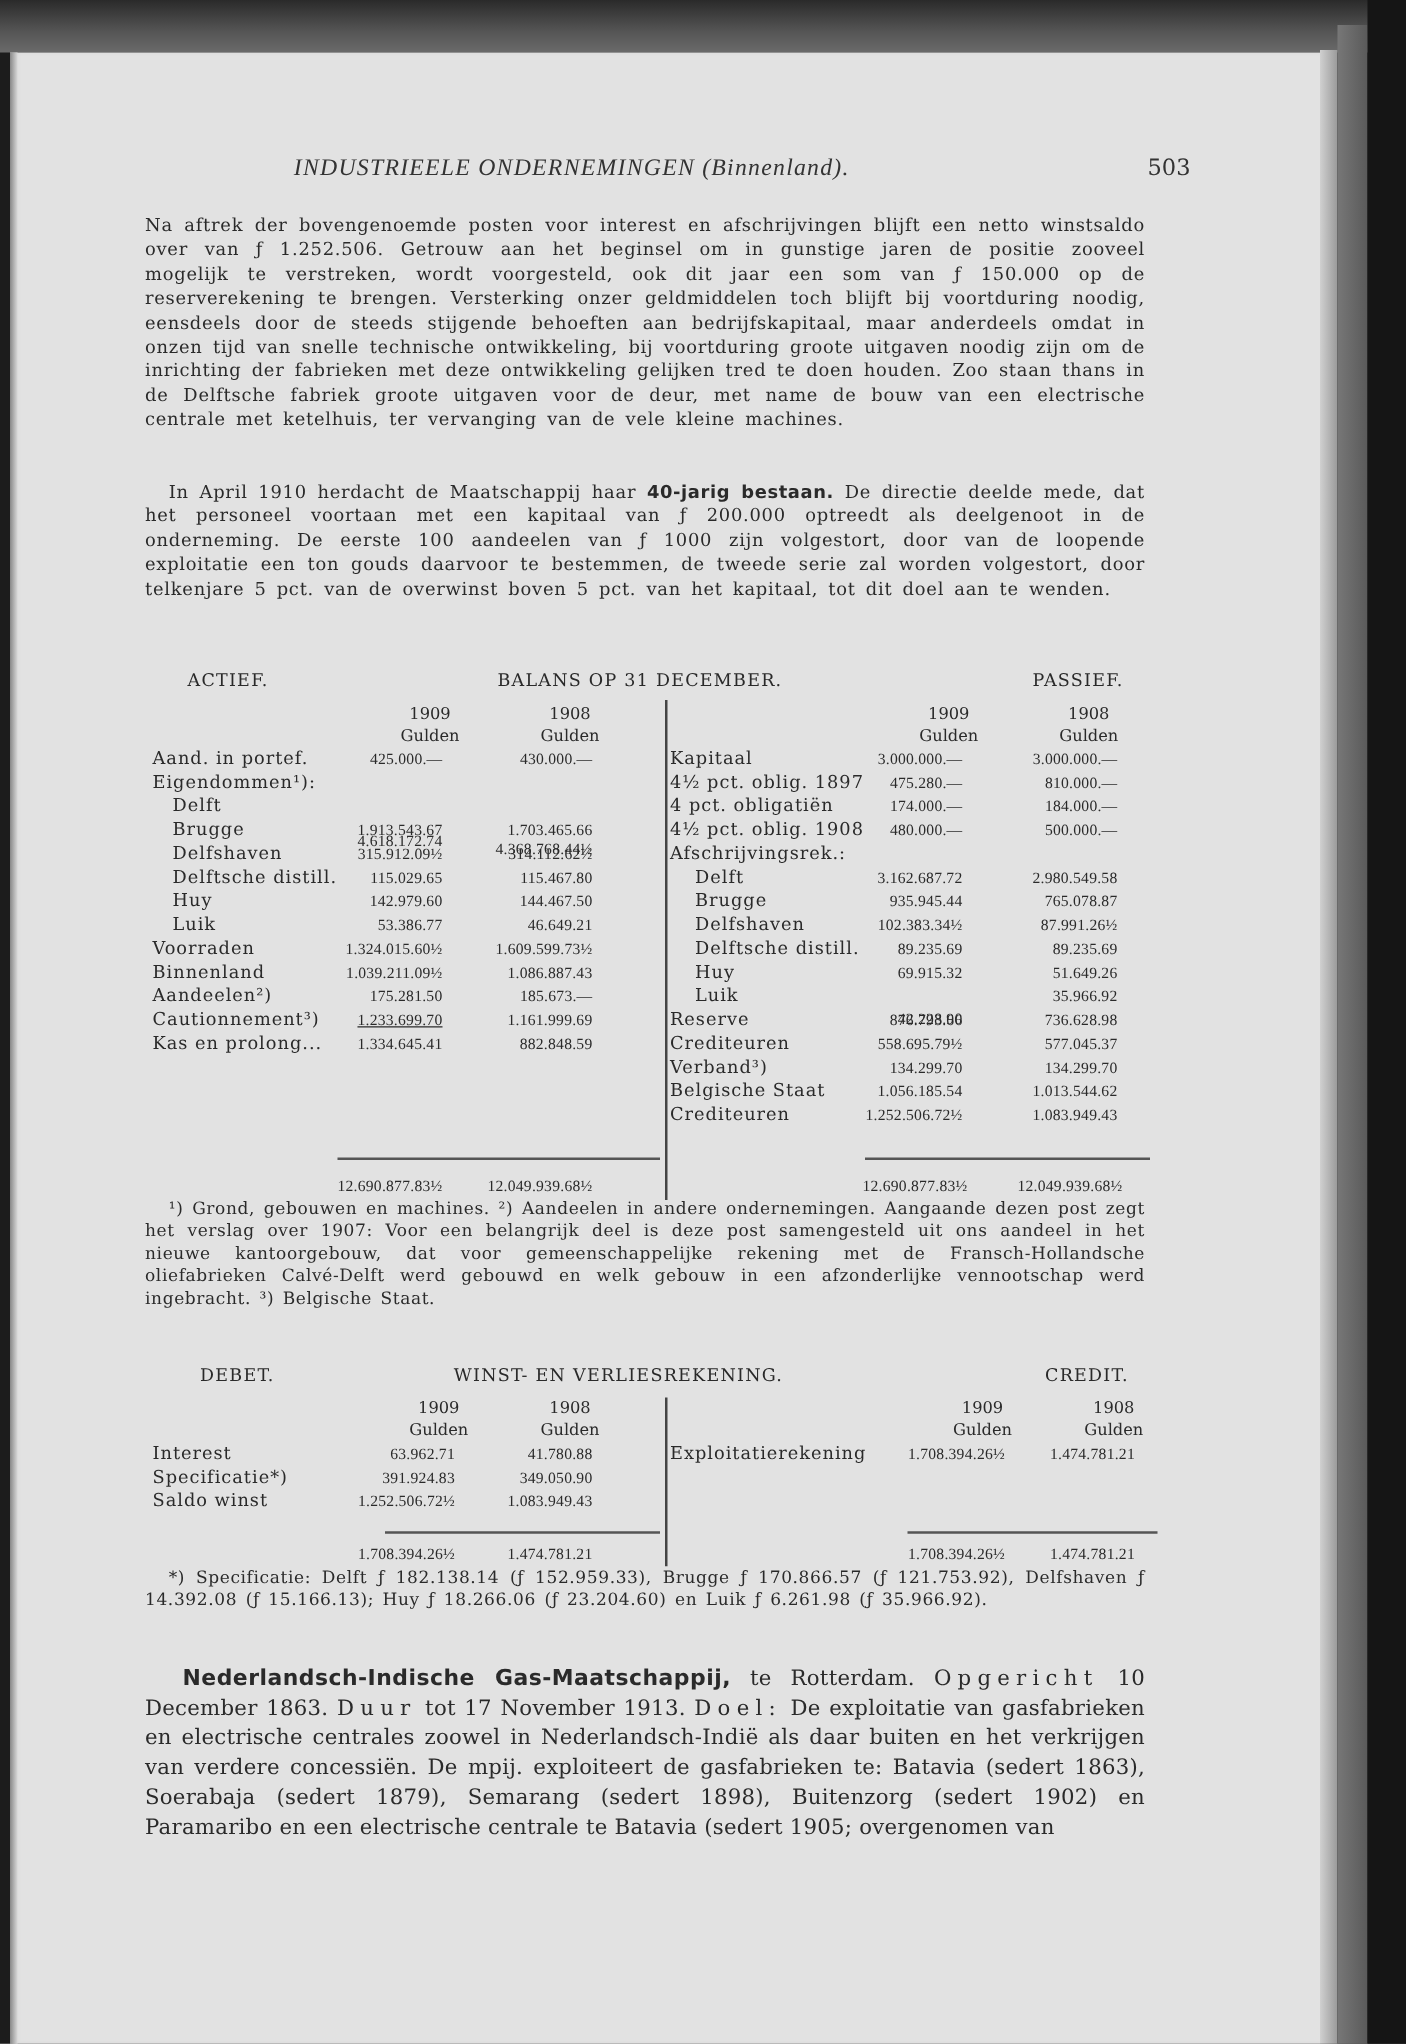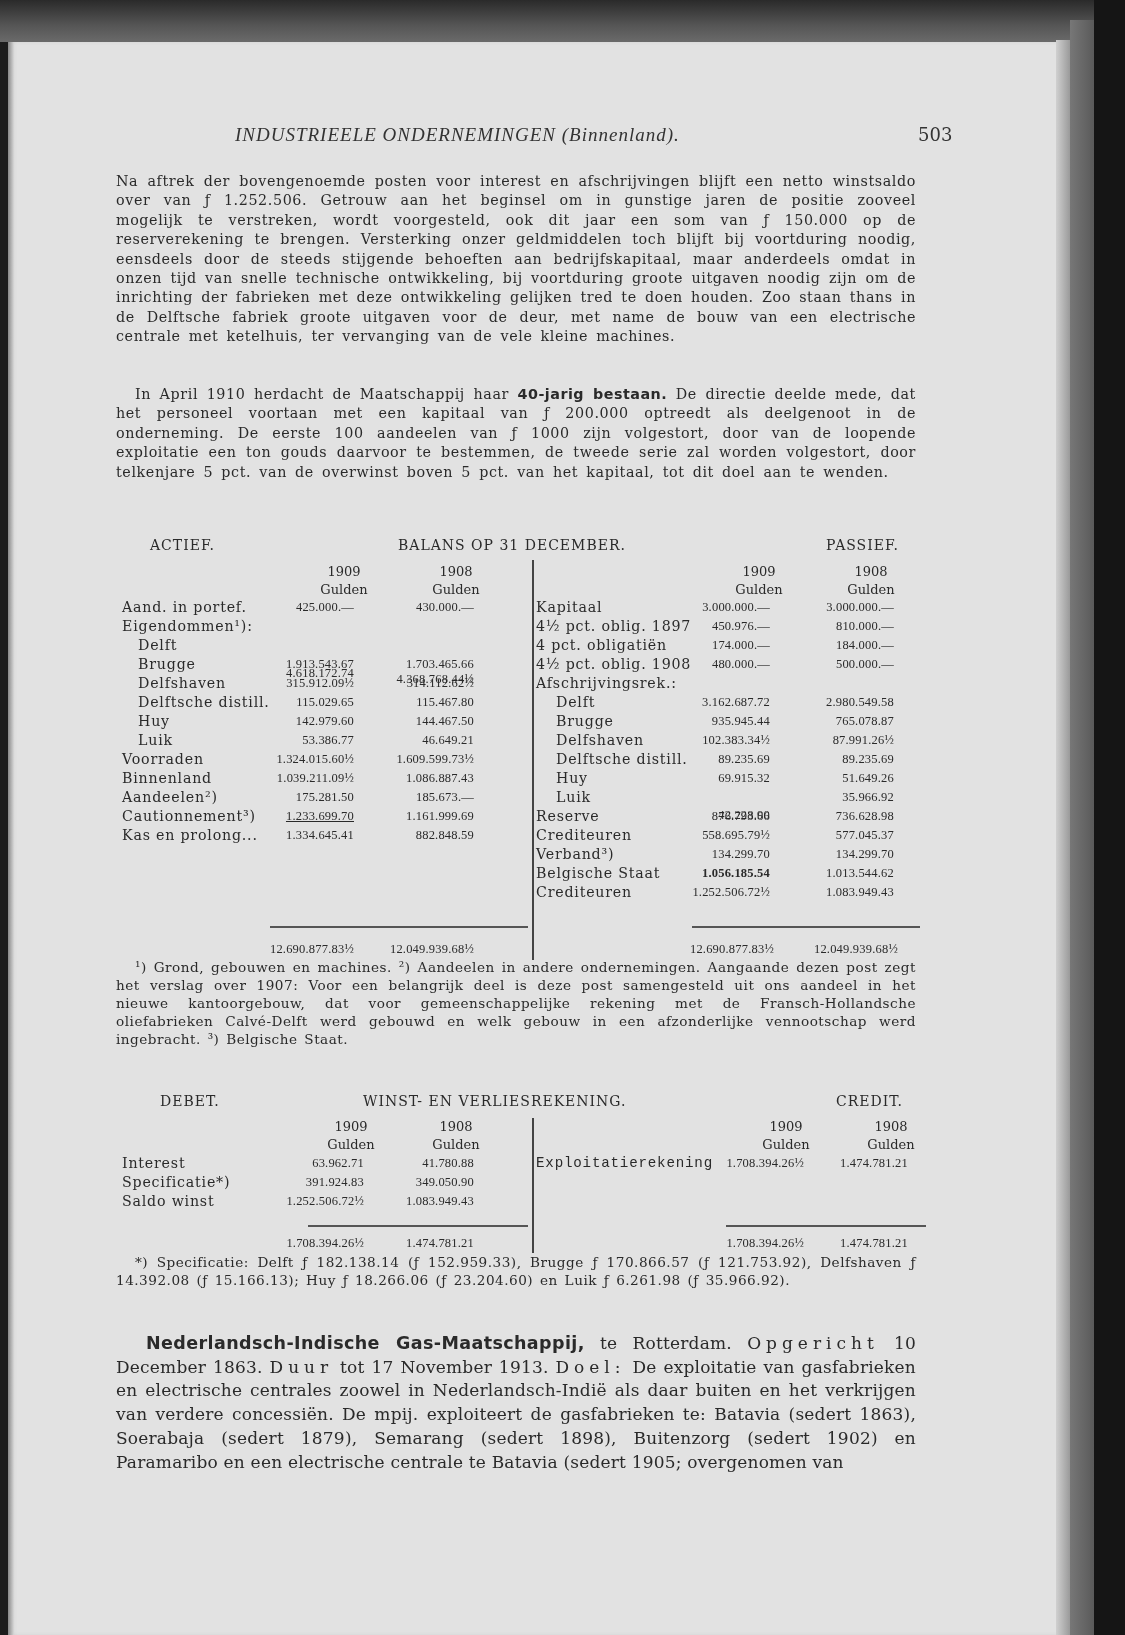--- a/index.html
+++ b/index.html
@@ -150,21 +150,21 @@
 
   <div class="row-label" style="left:122px;top:827px;">Kas en prolong...</div>
   <div class="row-val" style="left:244px;top:828px;">1.334.645.41</div>
   <div class="row-val" style="left:364px;top:828px;">882.848.59</div>
 
   <div class="row-label" style="left:536px;top:599px;">Kapitaal</div>
   <div class="row-val" style="left:660px;top:600px;">3.000.000.—</div>
   <div class="row-val" style="left:784px;top:600px;">3.000.000.—</div>
 
   <div class="row-label" style="left:536px;top:618px;">4½ pct. oblig. 1897</div>
-  <div class="row-val" style="left:660px;top:619px;">450.976.—</div>
+  <div class="row-val" style="left:660px;top:619px;">475.280.—</div>
   <div class="row-val" style="left:784px;top:619px;">810.000.—</div>
 
   <div class="row-label" style="left:536px;top:637px;">4 pct. obligatiën</div>
   <div class="row-val" style="left:660px;top:638px;">174.000.—</div>
   <div class="row-val" style="left:784px;top:638px;">184.000.—</div>
 
   <div class="row-label" style="left:536px;top:656px;">4½ pct. oblig. 1908</div>
   <div class="row-val" style="left:660px;top:657px;">480.000.—</div>
   <div class="row-val" style="left:784px;top:657px;">500.000.—</div>
 
@@ -200,21 +200,21 @@
 
   <div class="row-label" style="left:536px;top:827px;">Crediteuren</div>
   <div class="row-val" style="left:660px;top:828px;">558.695.79½</div>
   <div class="row-val" style="left:784px;top:828px;">577.045.37</div>
 
   <div class="row-label" style="left:536px;top:846px;">Verband³)</div>
   <div class="row-val" style="left:660px;top:847px;">134.299.70</div>
   <div class="row-val" style="left:784px;top:847px;">134.299.70</div>
 
   <div class="row-label" style="left:536px;top:865px;">Belgische Staat</div>
-  <div class="row-val" style="left:660px;top:866px;font-weight:bold;">1.056.185.54</div>
+  <div class="row-val" style="left:660px;top:866px;">1.056.185.54</div>
   <div class="row-val" style="left:784px;top:866px;">1.013.544.62</div>
 
   <div class="row-label" style="left:536px;top:884px;">Crediteuren</div>
   <div class="row-val" style="left:660px;top:885px;">1.252.506.72½</div>
   <div class="row-val" style="left:784px;top:885px;">1.083.949.43</div>
 
   <div class="hrule" style="left:270px;top:926px;width:258px;"></div>
   <div class="hrule" style="left:692px;top:926px;width:228px;"></div>
 
   <div class="row-val" style="left:244px;top:942px;">12.690.877.83½</div>
@@ -256,21 +256,21 @@
   <div class="row-val" style="left:364px;top:1156px;">41.780.88</div>
 
   <div class="row-label" style="left:122px;top:1174px;">Specificatie*)</div>
   <div class="row-val" style="left:254px;top:1175px;">391.924.83</div>
   <div class="row-val" style="left:364px;top:1175px;">349.050.90</div>
 
   <div class="row-label" style="left:122px;top:1193px;">Saldo winst</div>
   <div class="row-val" style="left:254px;top:1194px;">1.252.506.72½</div>
   <div class="row-val" style="left:364px;top:1194px;">1.083.949.43</div>
 
-  <div class="row-label" style="left:536px;top:1155px;font-family:Liberation Mono, monospace;">Exploitatierekening</div>
+  <div class="row-label" style="left:536px;top:1155px;">Exploitatierekening</div>
   <div class="row-val" style="left:694px;top:1156px;">1.708.394.26½</div>
   <div class="row-val" style="left:798px;top:1156px;">1.474.781.21</div>
 
   <div class="hrule" style="left:308px;top:1225px;width:220px;"></div>
   <div class="hrule" style="left:726px;top:1225px;width:200px;"></div>
 
   <div class="row-val" style="left:254px;top:1236px;">1.708.394.26½</div>
   <div class="row-val" style="left:364px;top:1236px;">1.474.781.21</div>
   <div class="row-val" style="left:694px;top:1236px;">1.708.394.26½</div>
   <div class="row-val" style="left:798px;top:1236px;">1.474.781.21</div>

